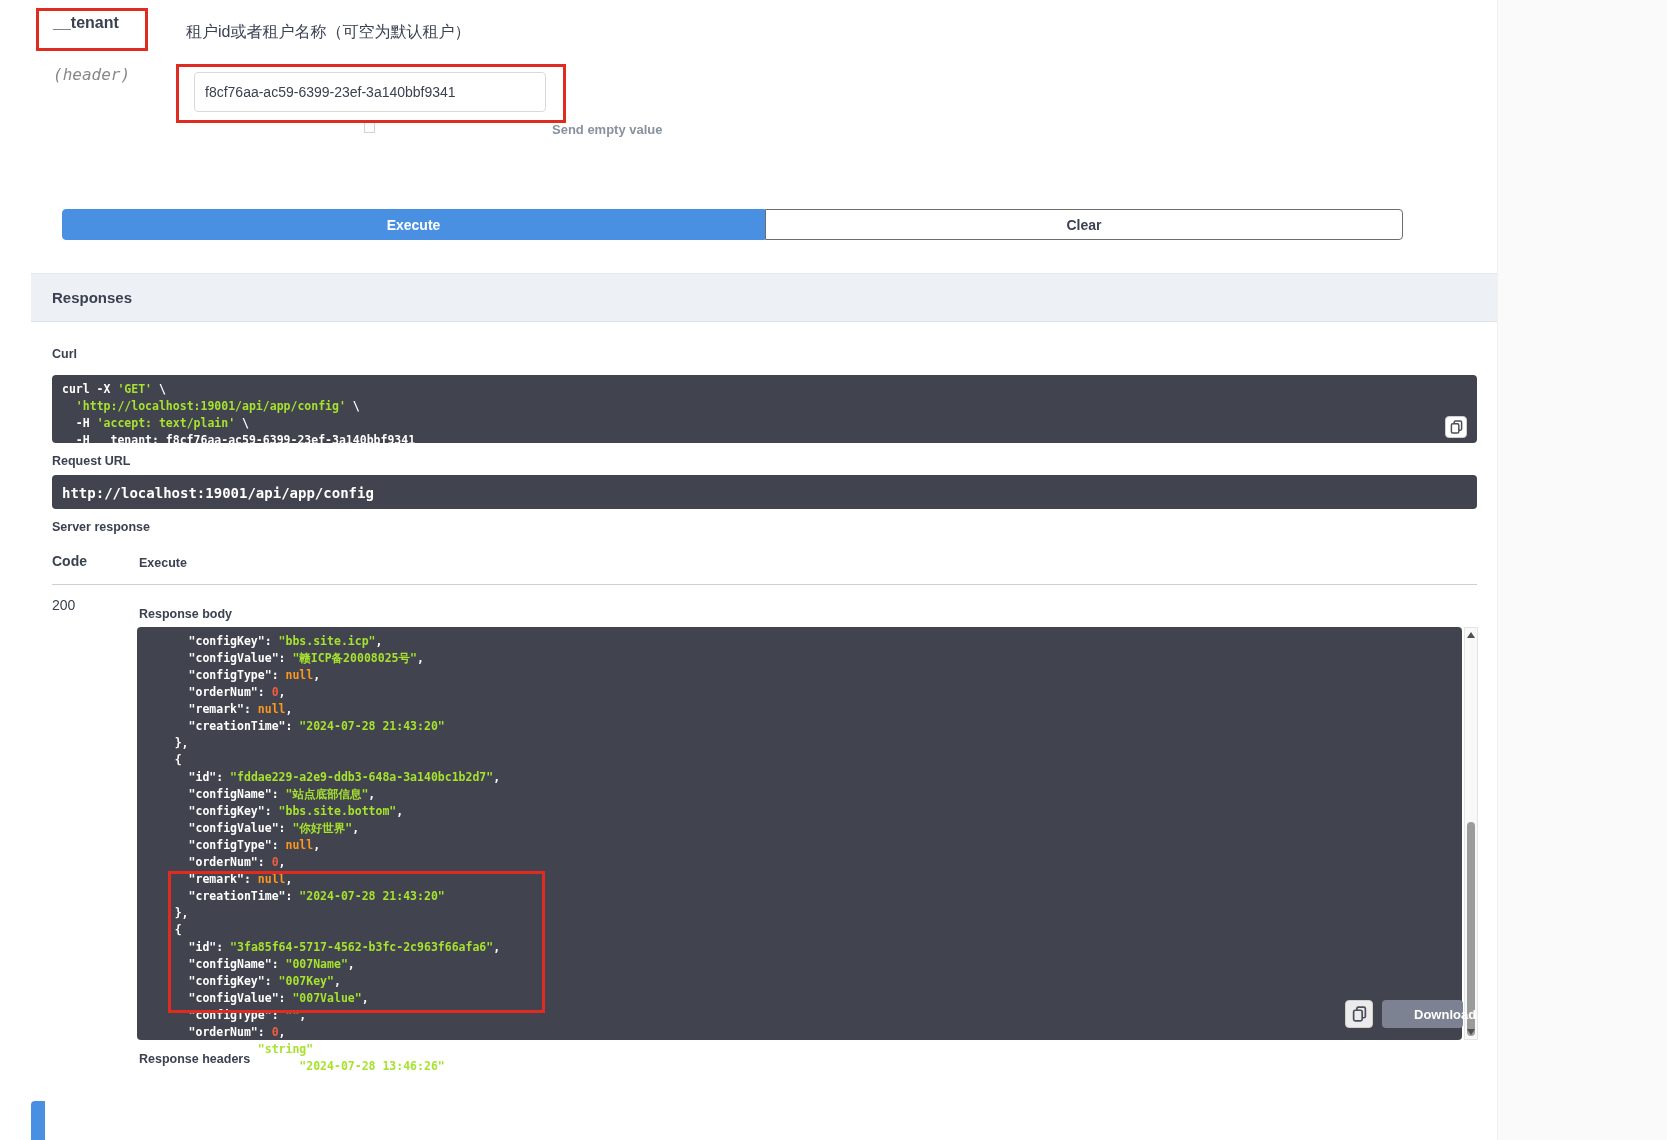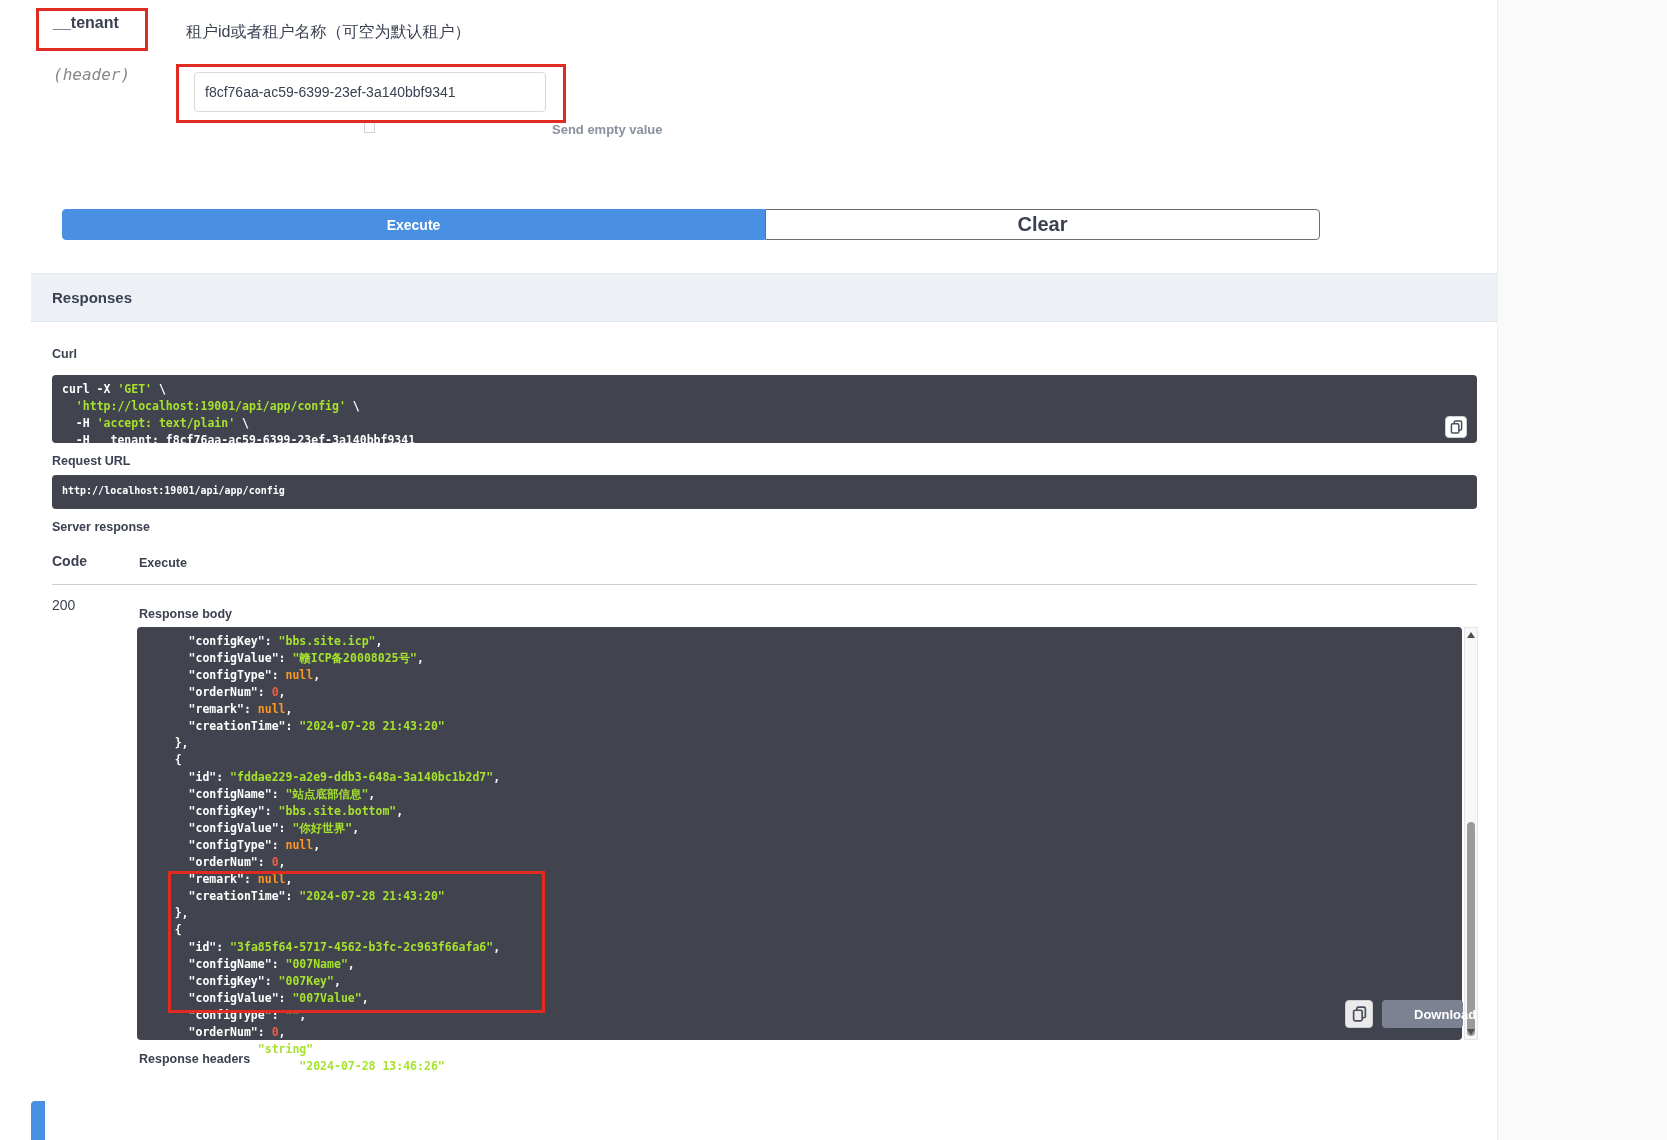--- a/index.html
+++ b/index.html
@@ -17,42 +17,42 @@
   .param-name { position:absolute; left:14px; top:3px; font-size:16px; font-weight:700; color:#3b4151; }
   .param-in   { position:absolute; left:14px; top:30px; font-style:italic; font-family:"DejaVu Sans Mono",monospace; font-size:16px; color:#888;margin-top:24px; }
   .param-desc { position:absolute; left:186px; top:22px; font-size:16px; color:#3b4151; }
 
   .param-input { position:absolute; left:15px; top:5px; width:352px; height:40px; border:1px solid #d9d9d9; border-radius:4px; padding:0 10px; font-size:14px; color:#3b4151; font-family:inherit; background:#fff; }
 
   .send-empty-box { position:absolute; left:364px; top:122px; width:11px; height:11px; border:1px solid #d2d2d2; background:#fcfcfc; cursor:pointer; }
   .send-empty-label { position:absolute; left:552px; top:122px; font-size:13px; font-weight:700; color:#8a919e; }
 
   .execute-btn { position:absolute; left:62px; top:209px; width:703px; height:31px; background:#4990e2; border:1px solid #4990e2; border-radius:4px 0 0 4px; color:#fff; font-weight:700; font-size:14px; font-family:inherit; cursor:pointer; }
-  .clear-btn { position:absolute; left:765px; top:209px; width:555px; height:31px; background:#fff; border:1px solid #6d6d6d; border-radius:0 4px 4px 0; color:#3b4151; font-weight:700; font-size:20px; font-family:inherit; cursor:pointer; }
+  .clear-btn { position:absolute; left:765px; top:209px; width:638px; height:31px; background:#fff; border:1px solid #6d6d6d; border-radius:0 4px 4px 0; color:#3b4151; font-weight:700; font-size:14px; font-family:inherit; cursor:pointer; }
 
   .responses-bar { position:absolute; left:31px; top:273px; width:1466px; height:49px; background:#edf1f6; border-top:1px solid #e4e9ef; border-bottom:1px solid #dde3ea; display:flex; align-items:center; padding-left:21px; }
   .responses-title { font-size:15px; font-weight:700; color:#3b4151; }
 
   .sec-label { position:absolute; font-size:12.5px; font-weight:700; color:#3b4151; }
   .curl-label { left:52px; top:347px; }
   .requrl-label { left:52px; top:454px; }
   .serverresp-label { left:52px; top:520px; }
   .respbody-label { left:139px; top:607px;text-align:center; }
   .respheaders-label { left:139px; top:1052px; }
   .details-header { left:139px; top:556px; }
   .code-header { position:absolute; left:52px; top:553px; font-size:14px; font-weight:700; color:#3b4151; }
   .table-divider { position:absolute; left:52px; top:584px; width:1425px; height:1px; background:rgba(59,65,81,.25); }
   .status-code { position:absolute; left:52px; top:597px; font-size:14px; color:#3b4151; }
 
   .code-block { position:absolute; background:#41444e; border-radius:4px; color:#fff; }
   .curl-block { left:52px; top:375px; width:1425px; height:68px; }
   .requrl-block { left:52px; top:475px; width:1425px; height:34px; }
   .body-block { left:137px; top:627px; width:1325px; height:413px; }
   pre.code { font-family:"DejaVu Sans Mono",monospace; font-weight:700; font-size:11.5px; line-height:17px; white-space:pre; padding:6px 10px; color:#fff; }
-  .requrl-text { display:block; padding:10px; font-family:"DejaVu Sans Mono",monospace; font-weight:700; font-size:10px; color:#fff; }
+  .requrl-text { display:block; padding:10px; font-family:"DejaVu Sans Mono",monospace; font-weight:700; font-size:14px; color:#fff; }
 
   .cs { color:#a6e22e; }          
   .jk { color:#ffffff; }          
   .js { color:#a6e22e; }          
   .jn { color:#fd971f; }          
   .jd { color:#f25c40; }          
 
   .copy-btn { position:absolute; width:22px; height:22px; background:#fff; border:1px solid #cfcfcf; border-radius:4px; display:flex; align-items:center; justify-content:center; cursor:pointer; z-index:4; }
   .curl-copy { left:1393px; top:41px; }
   .body-copy { left:1208px; top:373px; width:28px; height:28px; background:#ebebeb; }

